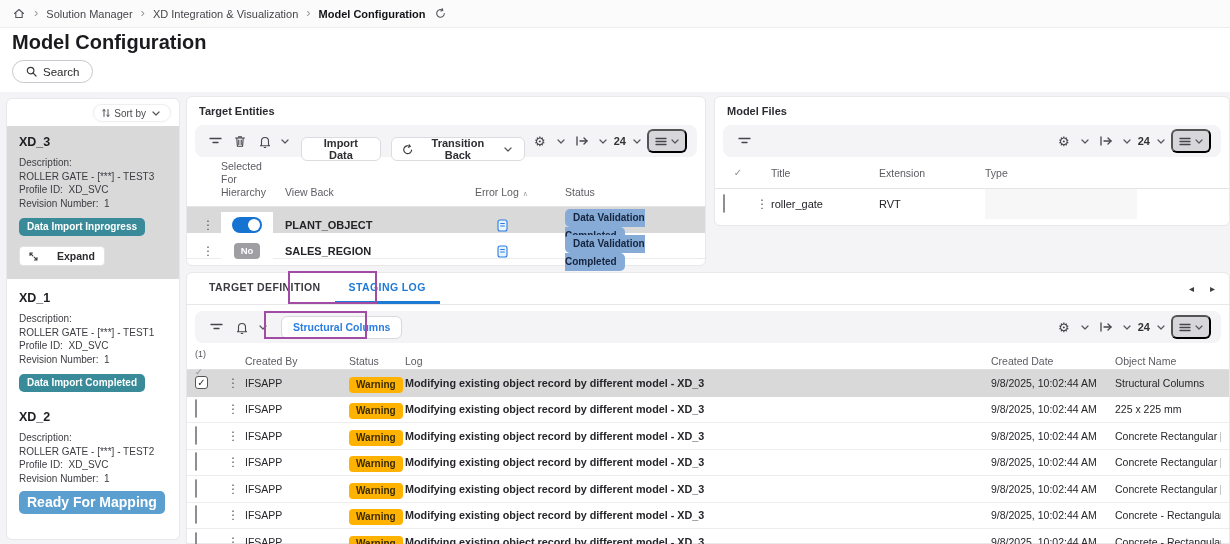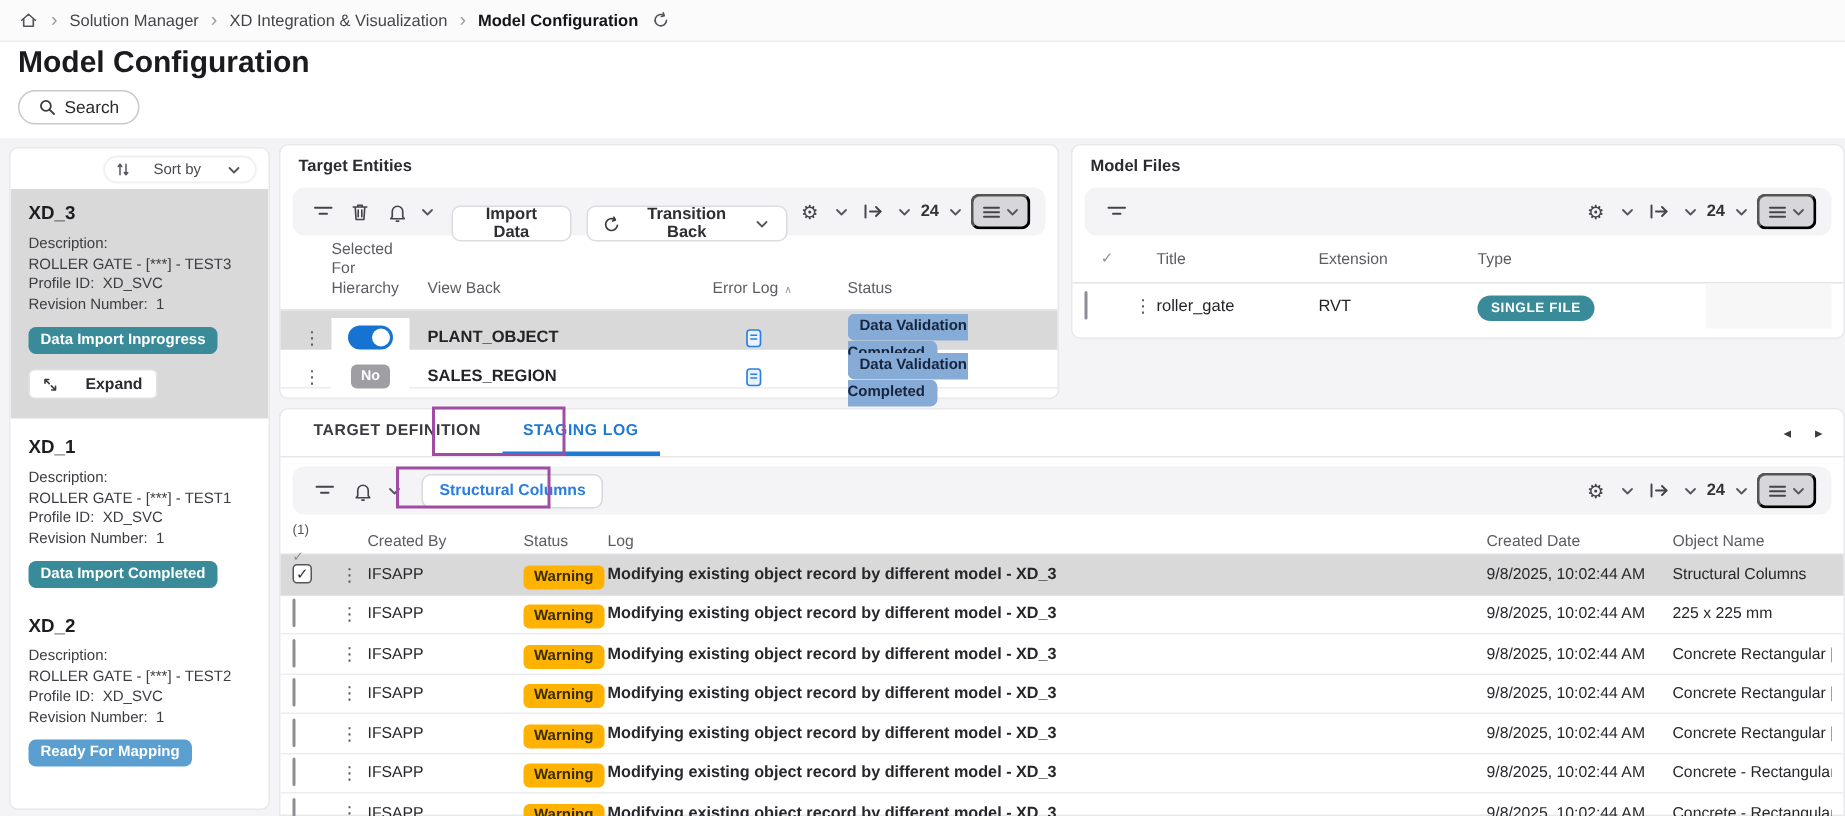--- a/index.html
+++ b/index.html
@@ -18,30 +18,30 @@
     align-items:center; gap:6px; padding:0 13px; border:1px solid #c8c8ce; border-radius:13px;
     background:#fff; font-size:11.5px; color:#2a2a2e; }
 
   .main-bg { position:absolute; left:0; top:92px; width:1230px; height:452px; background:#f4f4f6; }
 
   .card { position:absolute; background:#fff; border:1px solid #e8e8ea; border-radius:6px; }
 
   
   .sidebar { left:6px; top:98px; width:174px; height:442px; overflow:hidden; }
   .sort-row { display:flex; justify-content:flex-end; padding:5px 8px 4px; }
-  .sort-pill { display:inline-flex; align-items:center; gap:16px; height:18px; padding:0 8px;
+  .sort-pill { display:inline-flex; align-items:center; gap:4px; height:18px; padding:0 8px;
     border-radius:10px; background:#fff; border:1px solid #efeff1; box-shadow:0 0 2px rgba(0,0,0,.06);
     font-size:10px; color:#4a4a50; }
   .side-sel { background:#d9d9d9; padding:9px 12px 13px; }
   .side-block { padding:12px 12px 6px; }
   .side-id { font-size:12.5px; font-weight:bold; color:#1d1d22; margin-bottom:7px; }
   .side-line { font-size:10px; color:#3c3c42; line-height:1.35; }
   .badge { display:inline-block; color:#fff; font-weight:bold; }
   .badge-teal { background:#3a8b99; font-size:10px; padding:3px 8px 4px; border-radius:5px; }
-  .badge-lblue { background:#5b9fd0; font-size:10px; padding:3px 8px 4px; border-radius:5px; }
+  .badge-lblue { background:#5b9fd0; font-size:14px; padding:3px 8px 4px; border-radius:5px; }
   .side-badge-row { margin-top:6px; }
   .expand-btn { margin-top:10px; display:inline-flex; align-items:center; gap:19px; background:#fff;
     border:1px solid #e2e2e6; border-radius:4px; padding:3px 9px; font-size:10.5px; font-weight:bold; color:#2b2b30; }
 
   
   .panel-title { padding:8px 12px 3px; font-size:11px; font-weight:bold; color:#2b2b30; }
   .toolbar { margin:5px 8px 0; height:32px; background:#f4f4f6; border-radius:8px;
     display:flex; align-items:center; padding:0 10px; gap:4px; }
   .ticon { display:inline-flex; align-items:center; justify-content:center; width:22px; height:22px; color:#44444a; }
   .chev { display:inline-flex; width:12px; justify-content:center; }
@@ -368,21 +368,20 @@
     <span class="col-h">Extension</span>
     <span class="col-h">Type</span>
     <span></span>
   </div>
 
   <div class="mf-grid mf-row">
     <span><span class="checkbox"></span></span>
     <span class="kebab">⋮</span>
     <span class="cell-txt">roller_gate</span>
     <span class="cell-txt">RVT</span>
-    <span><span class="badge badge-file">SINGLE FILE</span></span>
     <span class="mf-filler"></span>
   </div>
 </div>
 
 <div class="card stage-card">
   <div class="tabs">
     <span class="tab">TARGET DEFINITION</span>
     <span class="tab active">STAGING LOG</span>
     <span class="tab-arrows">
       <span>◂</span>

